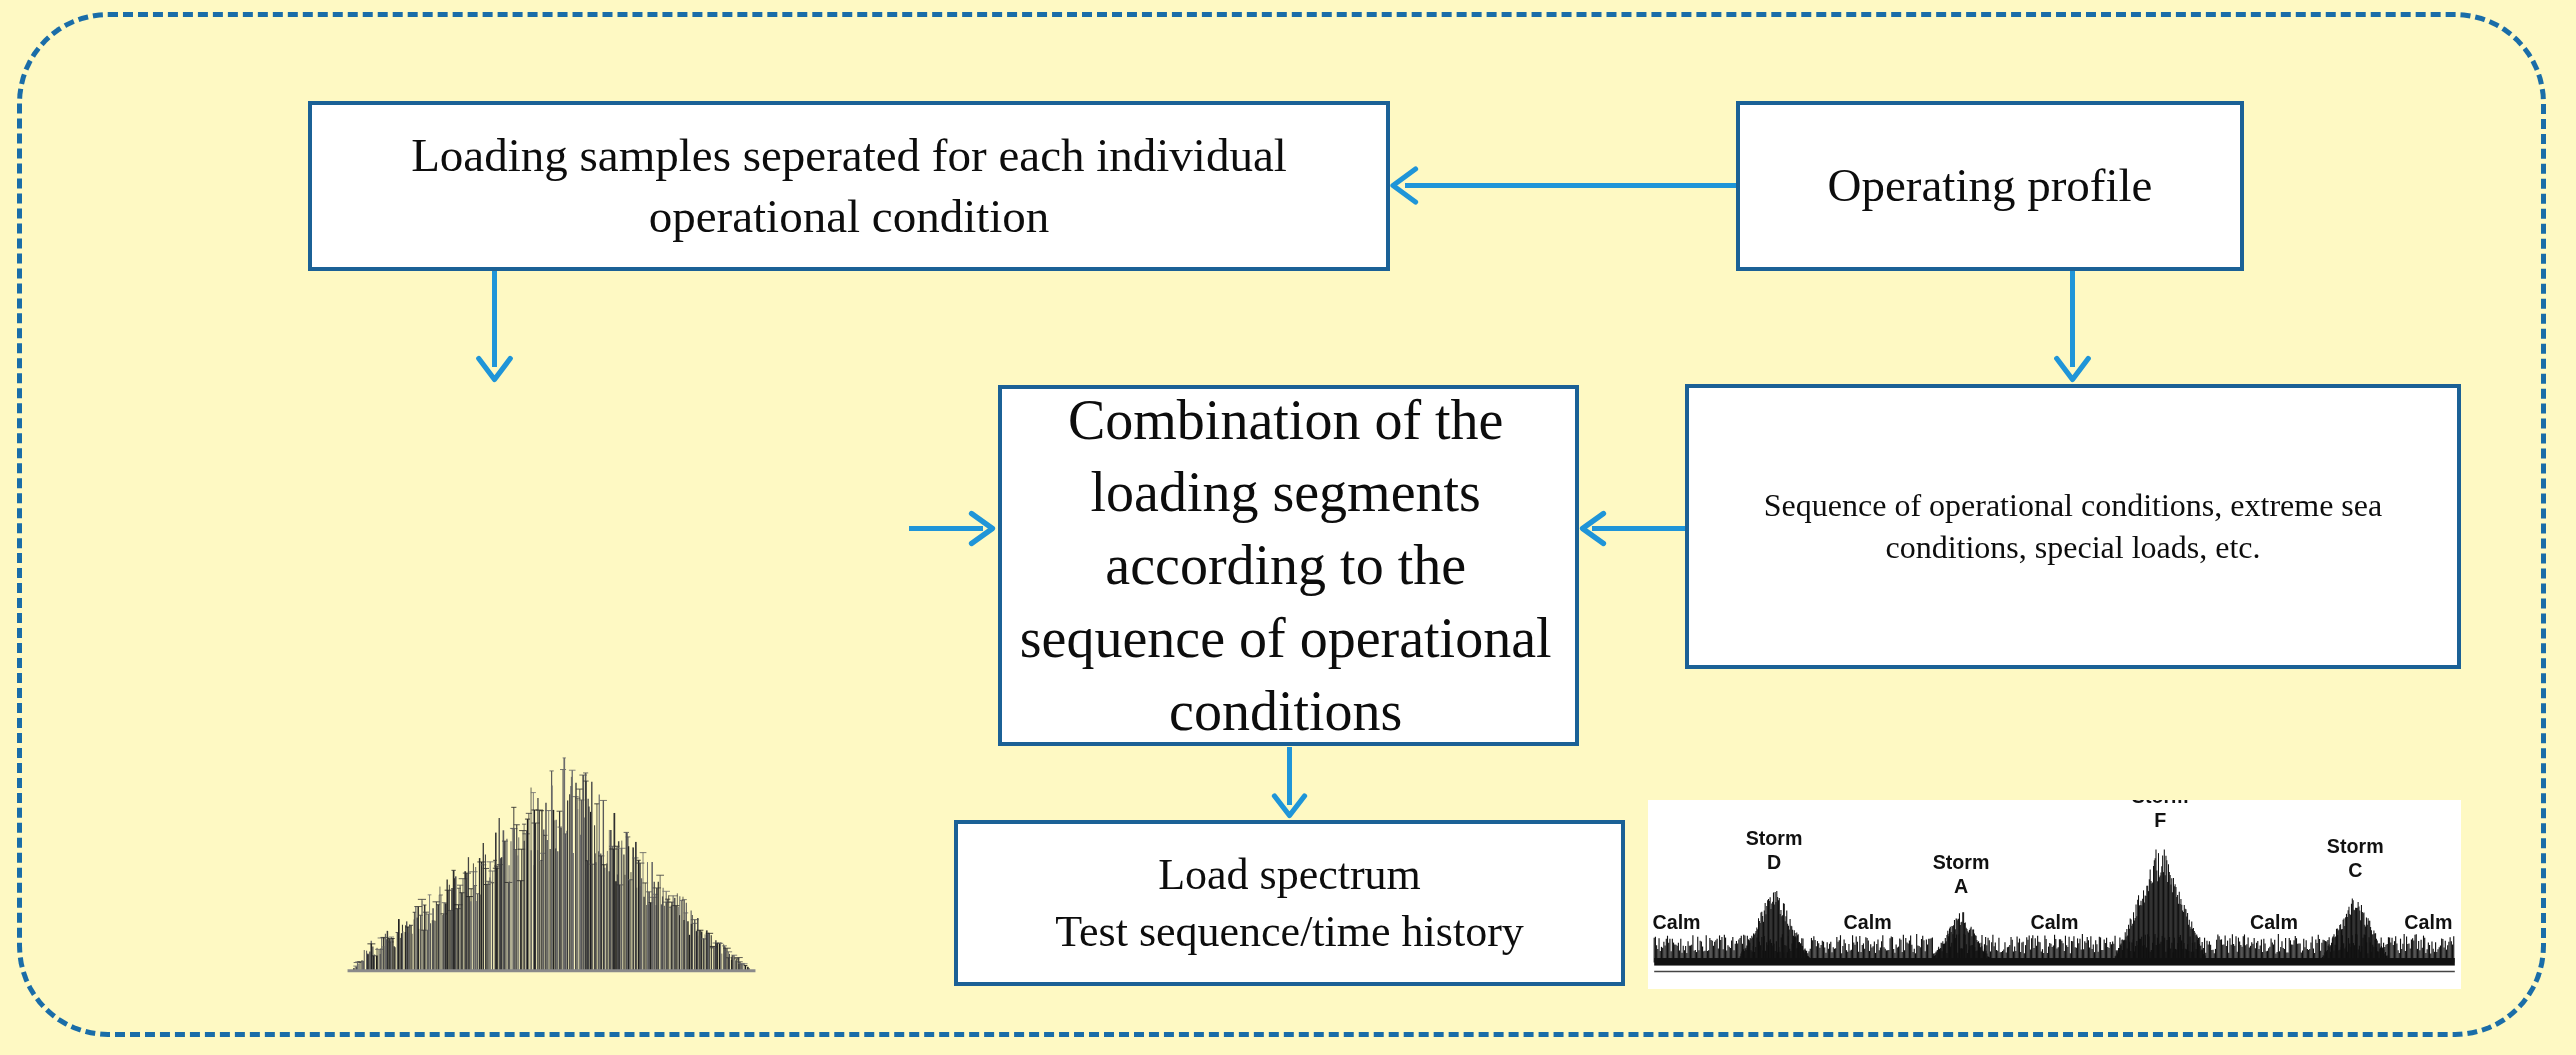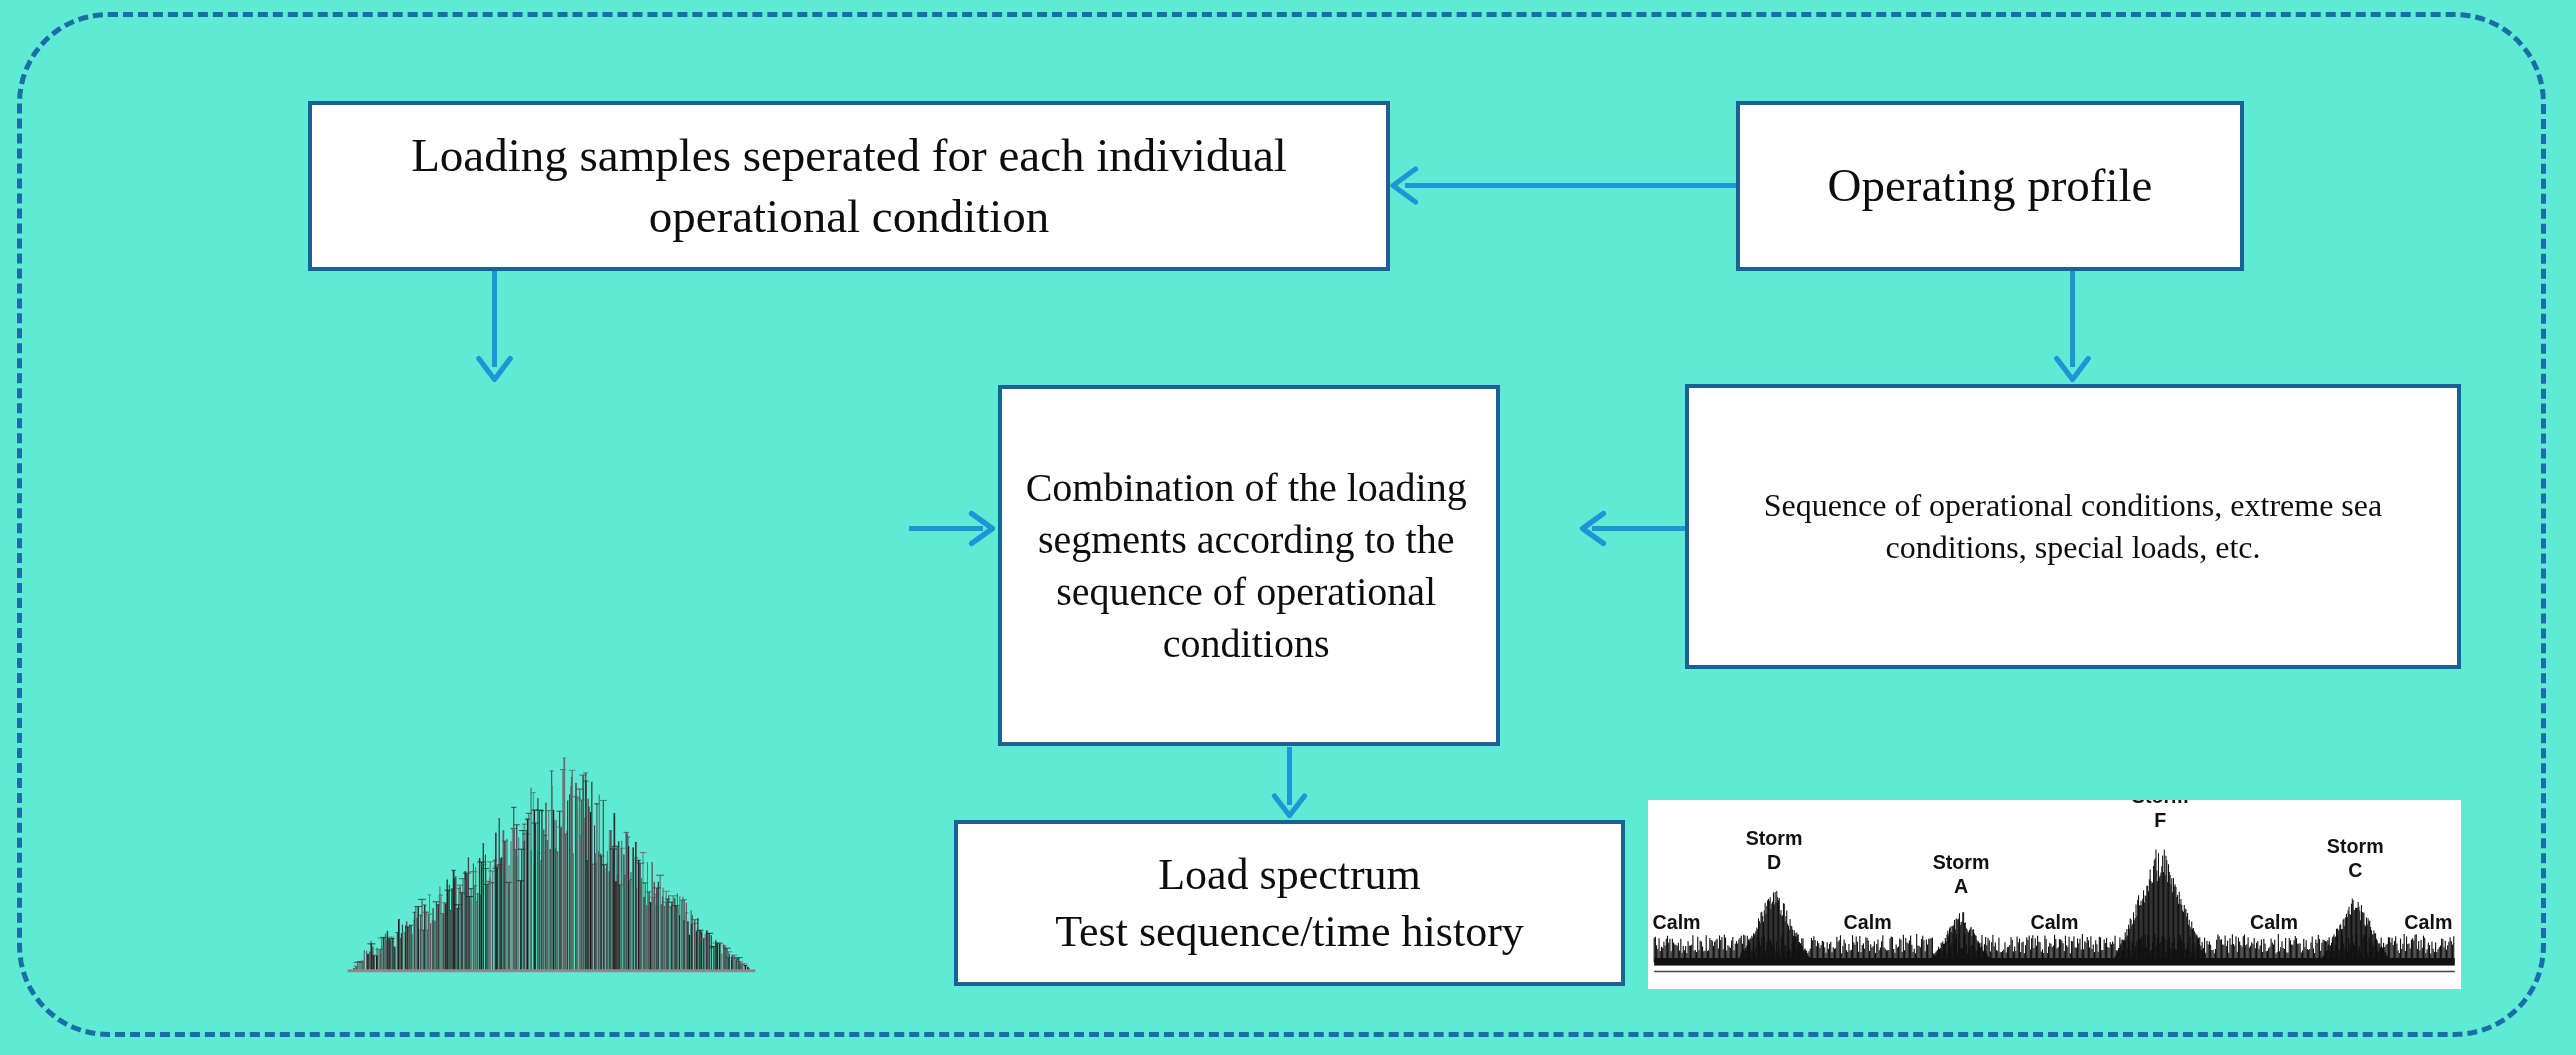--- a/index.html
+++ b/index.html
@@ -7,21 +7,21 @@
     padding: 0;
     background: #ffffff;
   }
   body {
     font-family: "Liberation Serif", "DejaVu Serif", serif;
   }
   #canvas {
     position: relative;
     width: 2576px;
     height: 1056px;
-    background: #5eead4;
+    background: #fef9c3;
     overflow: hidden;
   }
 
   
   .outer-frame {
     position: absolute;
     left: 16.6px;
     top: 12px;
     width: 2529px;
     height: 1025px;
@@ -42,21 +42,21 @@
     text-align: center;
     color: #0d0d0d;
     line-height: 1.30;
     padding: 7.6px 13.6px;
   }
   .box .txt { display: block; width: 100%; }
 
   #box-loading-samples { left: 308px;  top: 101px;  width: 1082px; height: 170px; font-size: 47px; }
   #box-operating-profile { left: 1736px; top: 101px; width: 508px;  height: 170px; font-size: 47px; }
   #box-data-pool      { left: 79px;  top: 384px;  width: 830px; height: 285px; font-size: 44px; }
-  #box-combination    { left: 998px; top: 385px;  width: 502px;  height: 361px; font-size: 40px; padding-left: 8px; }
+  #box-combination    { left: 998px; top: 385px;  width: 581px;  height: 361px; font-size: 56px; padding-left: 8px; }
   #box-sequence-cond  { left: 1685px; top: 384px;  width: 776px; height: 285px; font-size: 32px; }
   #box-load-spectrum  { left: 954px; top: 820px; width: 671px;  height: 166px; font-size: 44px; justify-content: center; }
 
   
   .arrow { position: absolute; }
   .arrow .shaft { position: absolute; background: #1f95d8; }
   .arrow svg { position: absolute; overflow: visible; }
 
   
   .h-shaft { height: 4.5px; top: 50%; margin-top: -2.3px; }

